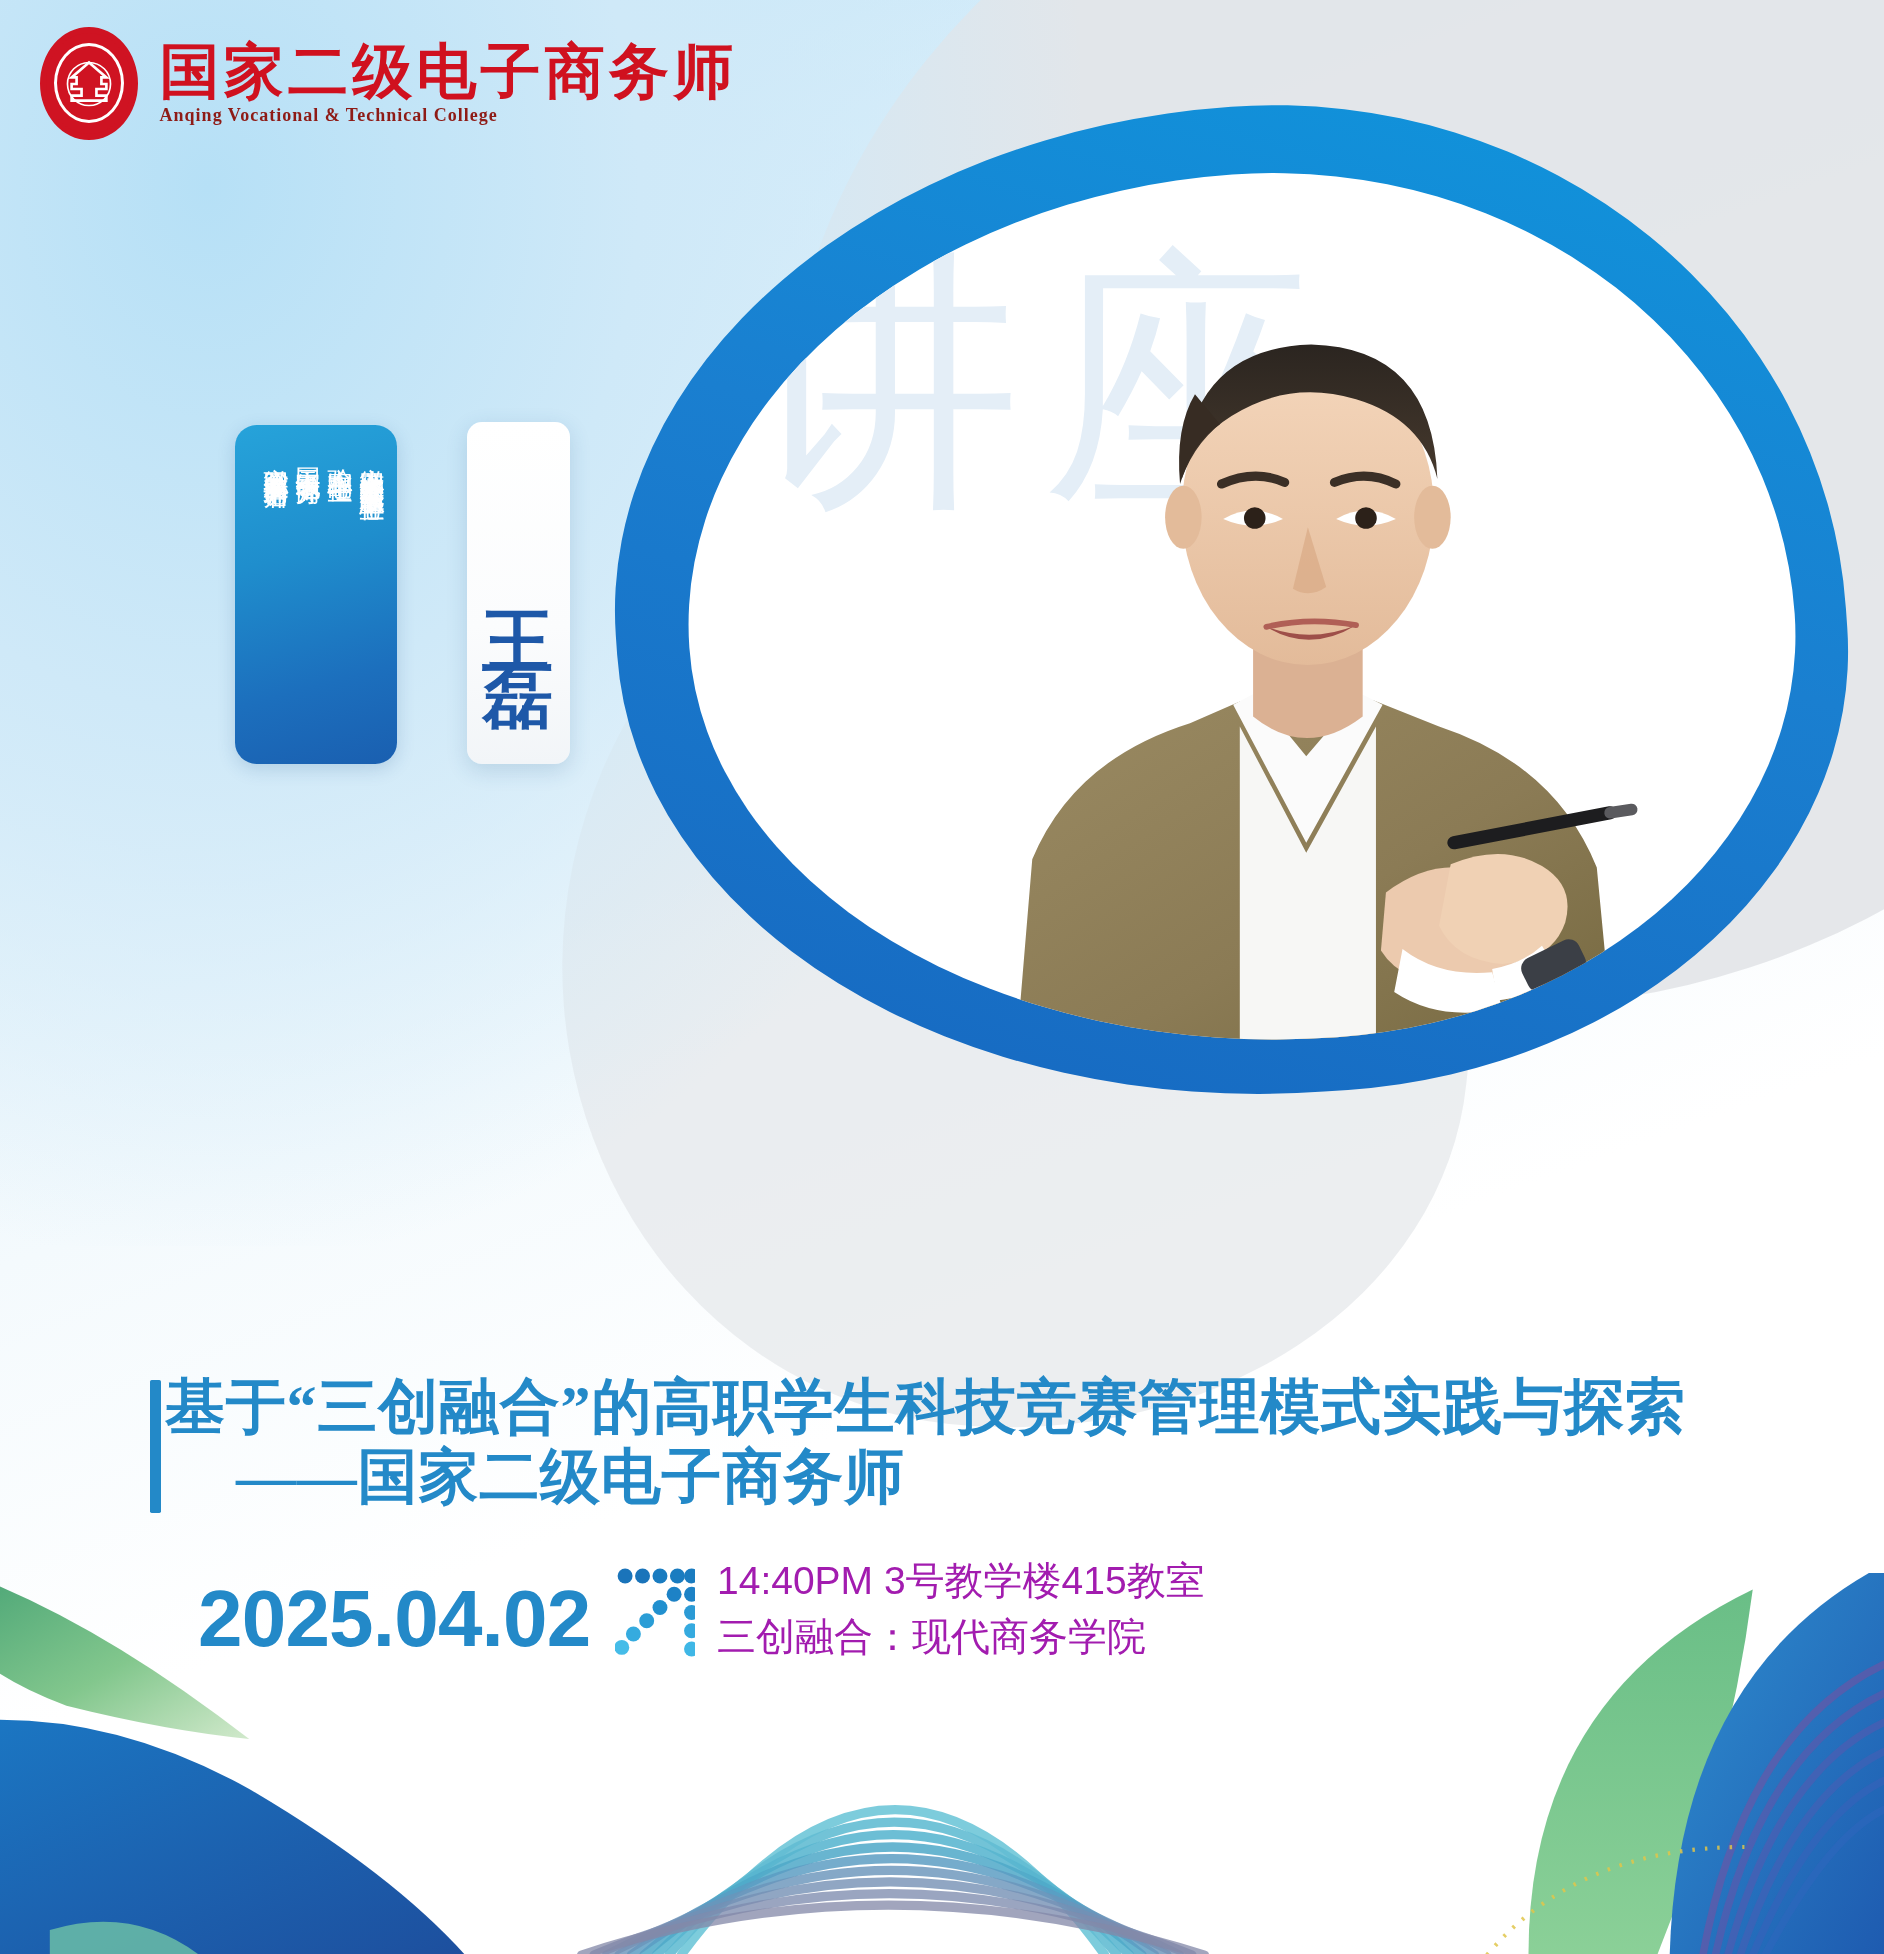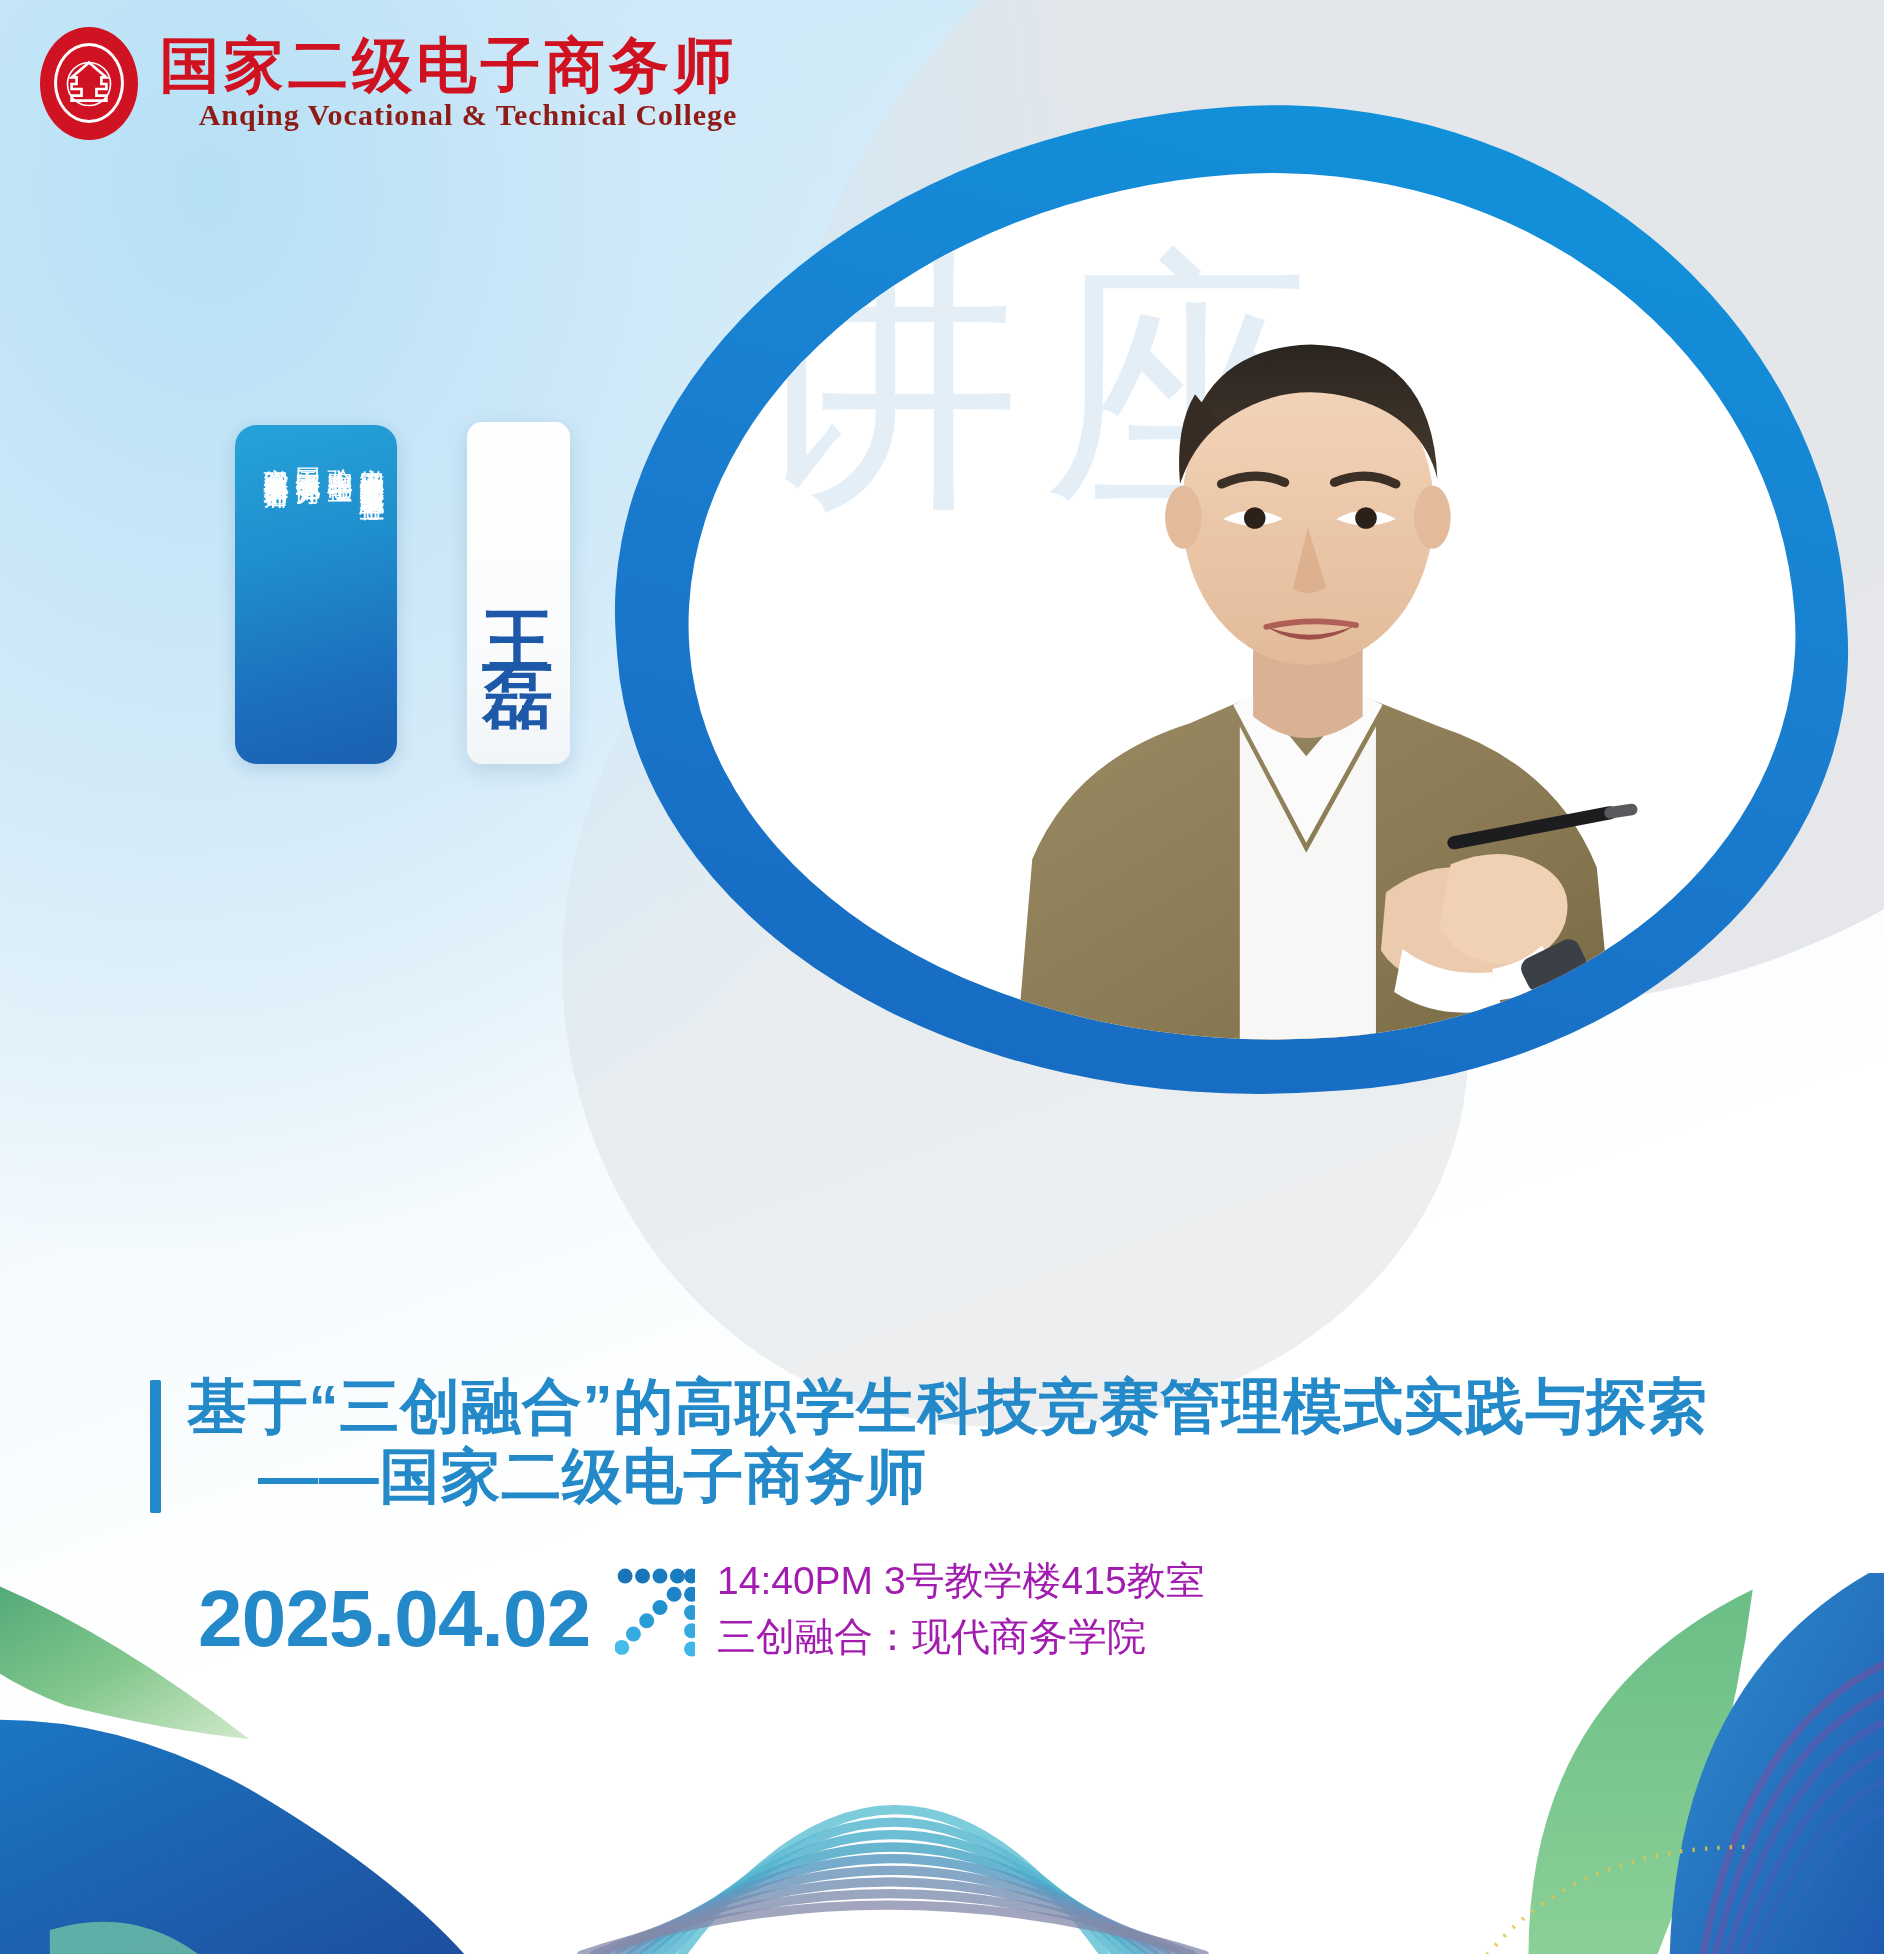--- a/index.html
+++ b/index.html
@@ -64,22 +64,22 @@
     position:absolute; left:25px; top:32px; width:48px; height:50px;
   }
   .logo-text { display:flex; flex-direction:column; justify-content:center; }
   .logo-cn {
     font-family:"DejaVu Serif","Liberation Serif",serif;
     font-size:60px; font-weight:700; color:#d0111f;
     letter-spacing:4.2px; line-height:1.06; white-space:nowrap;
   }
   .logo-en {
     font-family:"Liberation Serif","DejaVu Serif",serif;
-    font-size:30px; font-weight:700; color:#8e1b16;
-    letter-spacing:1px; margin-top:1px; white-space:nowrap;text-align:right;
+    font-size:18px; font-weight:700; color:#8e1b16;
+    letter-spacing:1px; margin-top:1px; white-space:nowrap;
   }
 
   
   .hero { position:absolute; left:582px; top:100px; width:1313px; height:1013px; z-index:20; }
   .ring-band {
     position:absolute; left:33px; top:8.3px; width:1229px; height:989px;
     border-radius:54% 48% 44% 56% / 50% 56% 44% 50%;
     background:linear-gradient(200deg,#0e97dd 0%, #1a7fd0 45%, #1666bf 100%);
     transform:rotate(-4deg);
   }
@@ -138,21 +138,21 @@
   }
 
   
   .title-block {
     position:absolute; left:150px; top:1372px; width:1628px; z-index:40;
   }
   .title-bar {
     position:absolute; left:0; top:8.3px; width:10.8px; height:133px;
     background:#2389c8; border-radius:1.7px;
   }
-  .title-lines { margin-left:37px; }
+  .title-lines { margin-left:15px;font-family:Liberation Serif, serif; }
   .title-l1, .title-l2 {
     font-size:60px; font-weight:700; color:#2389c8;
     line-height:1.17; letter-spacing:0.8px; white-space:nowrap;
   }
   .title-l2 { margin-left:71px; }
 
   
   .datebar { position:absolute; left:198px; top:1560px; z-index:40; display:flex; align-items:flex-end; }
   .date-num {
     font-family:"Liberation Sans","DejaVu Sans",sans-serif;

